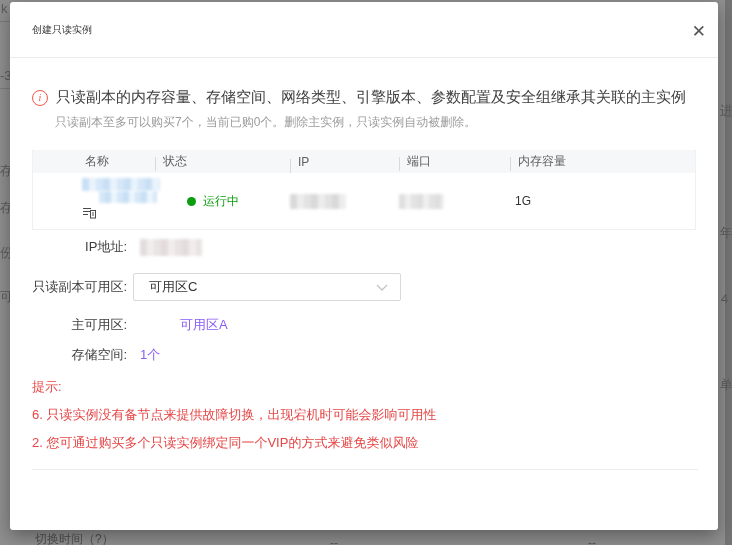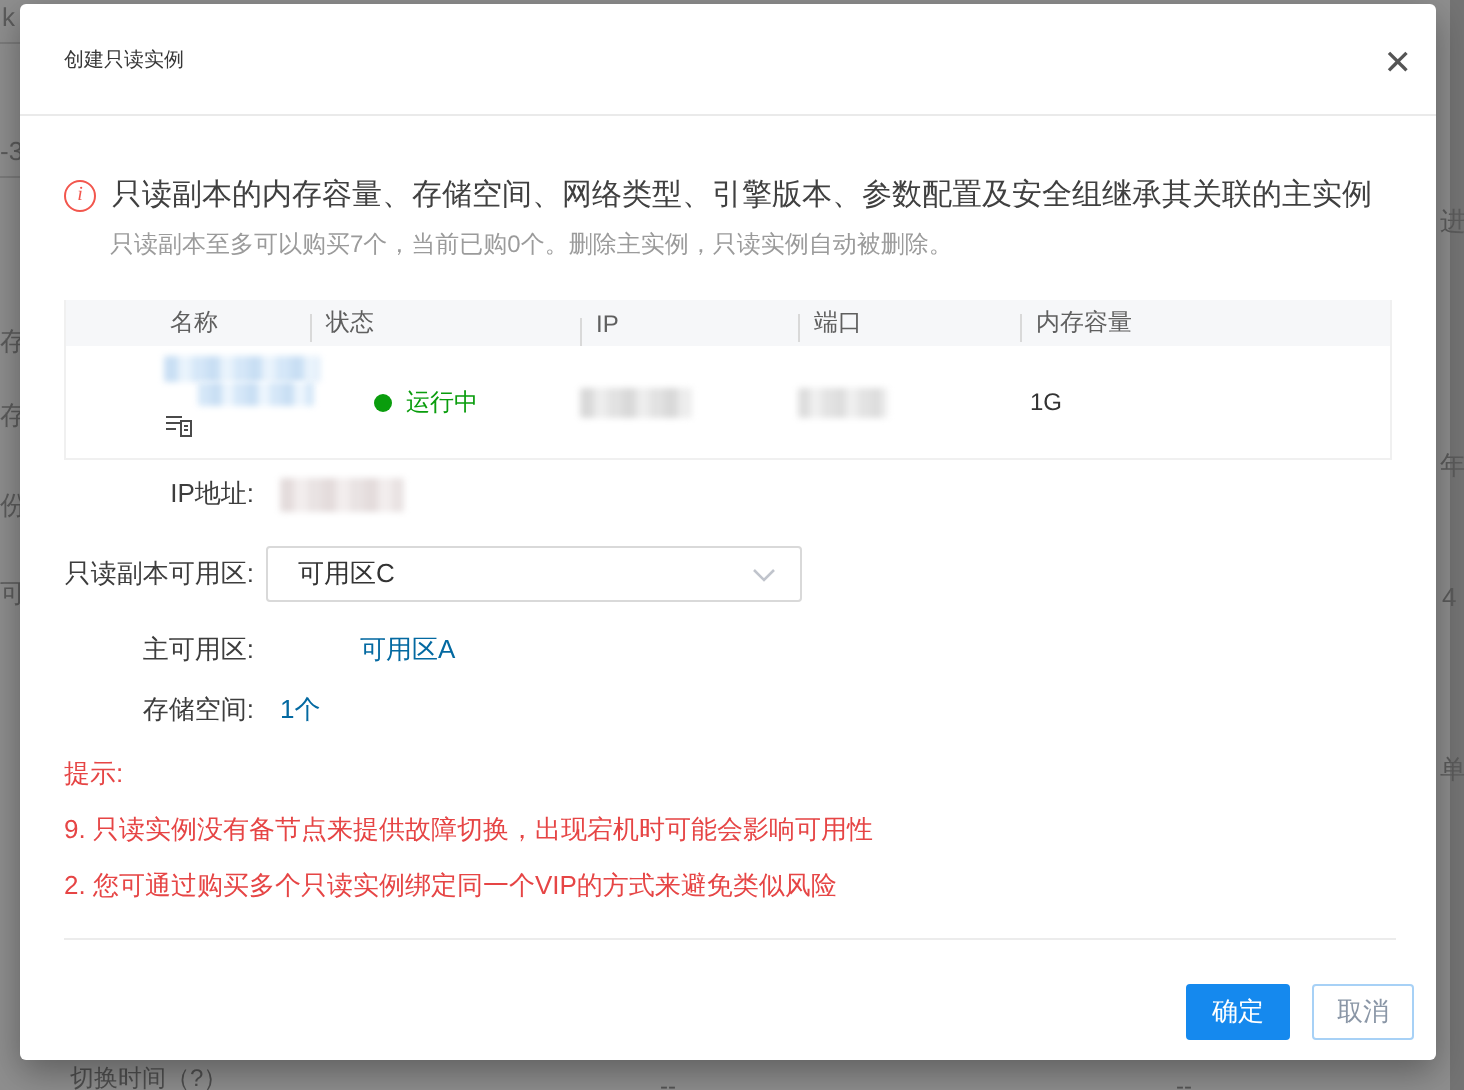--- a/index.html
+++ b/index.html
@@ -59,21 +59,21 @@
   .dot{width:9px;height:9px;border-radius:50%;background:#0a9d0d;flex:none;}
   .redact-gray-ip{width:56px;height:15px;
     background:repeating-linear-gradient(90deg,#d9d9d9 0 7px,#ededed 7px 14px,#e2e2e2 14px 21px);}
   .redact-gray-port{width:45px;height:15px;margin-left:0;
     background:repeating-linear-gradient(90deg,#dedede 0 6px,#efefef 6px 12px,#e3e3e3 12px 18px);}
   .td-mem{padding-left:5px;}
 
   
   .form-row{position:absolute;left:22px;display:flex;align-items:center;font-size:13px;}
   .f-label{width:95px;text-align:right;font-weight:normal;color:#3d3d3d;flex:none;}
-  .f-val{margin-left:13px;color:#0369a1;}
+  .f-val{margin-left:13px;color:#8b5cf6;}
   .redact-gray-ipaddr{margin-left:13px;width:62px;height:17px;
     background:repeating-linear-gradient(90deg,#e4dcdc 0 7px,#f2eded 7px 14px,#e9e3e3 14px 21px);}
   .row-ip{top:235px;height:20px;}
   .row-zone{top:270px;height:30px;}
   .row-master{top:313px;height:20px;gap:40px;}
   .row-qty{top:343px;height:20px;}
   .select{
     margin-left:6px;width:268px;height:28px;box-sizing:border-box;
     border:1px solid #d9d9d9;border-radius:2px;background:#fff;
     display:flex;align-items:center;justify-content:space-between;
@@ -185,24 +185,20 @@
     <span class="f-val">可用区A</span>
   </div>
 
   <div class="form-row row-qty">
     <span class="f-label">存储空间:</span>
     <span class="f-val">1个</span>
   </div>
 
   <div class="tips">
     <p>提示:</p>
-    <p>9. 只读实例没有备节点来提供故障切换，出现宕机时可能会影响可用性</p>
+    <p>6. 只读实例没有备节点来提供故障切换，出现宕机时可能会影响可用性</p>
     <p>2. 您可通过购买多个只读实例绑定同一个VIP的方式来避免类似风险</p>
   </div>
 
   <div class="footer-divider"></div>
 
-  <div class="footer">
-    <div class="btn btn-primary">确定</div>
-    <div class="btn btn-cancel">取消</div>
-  </div>
 
 </div>
 
 </body></html>

